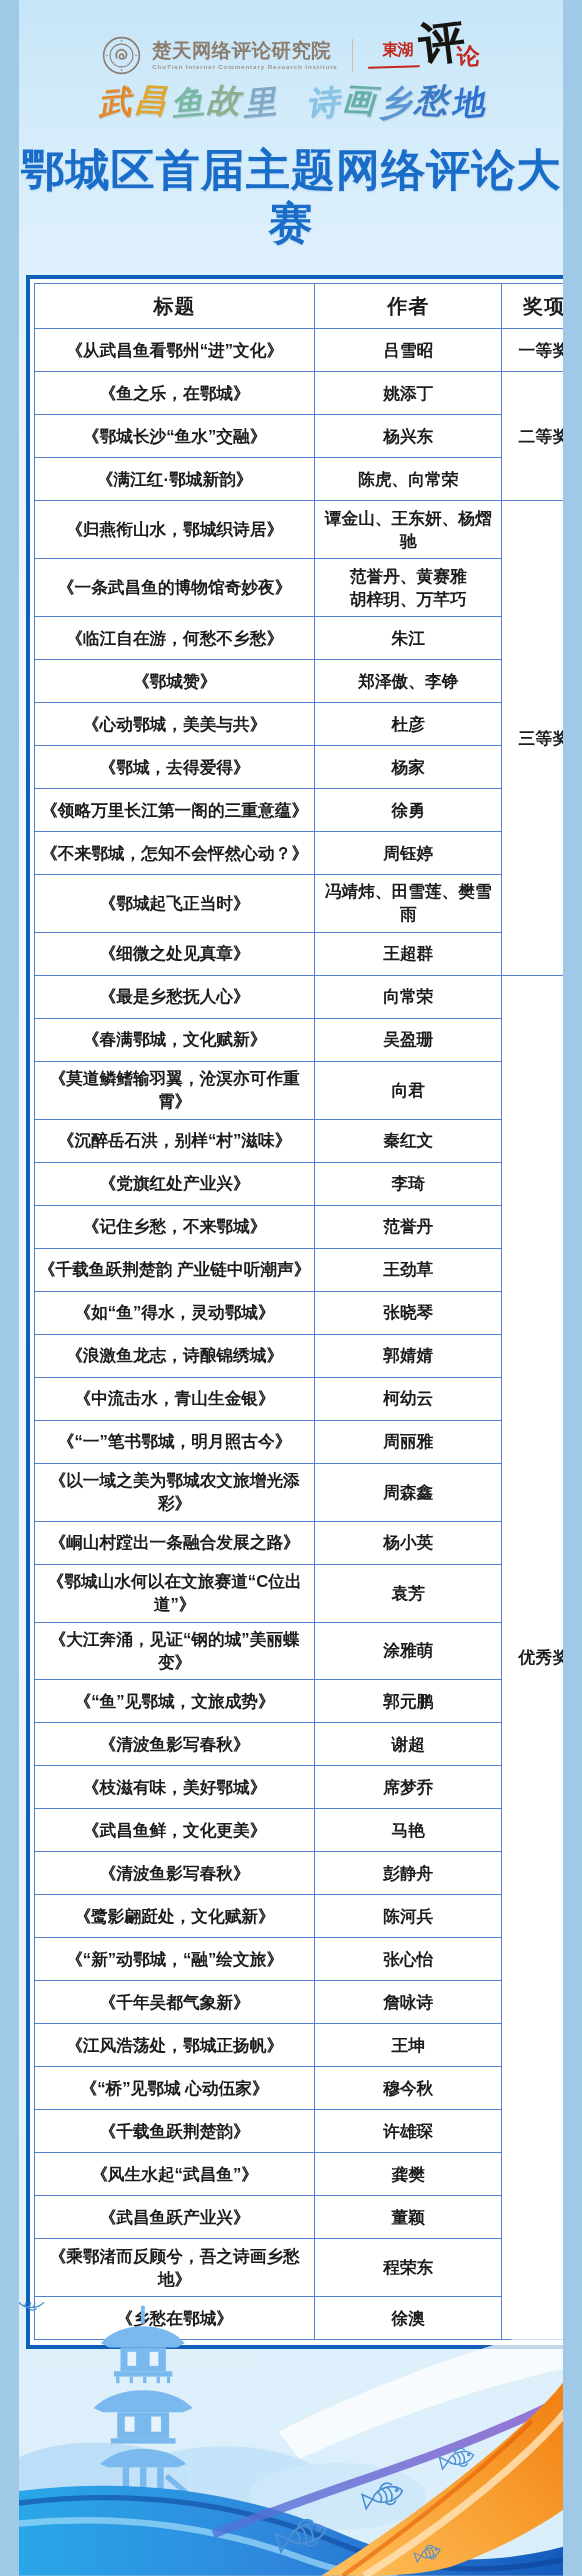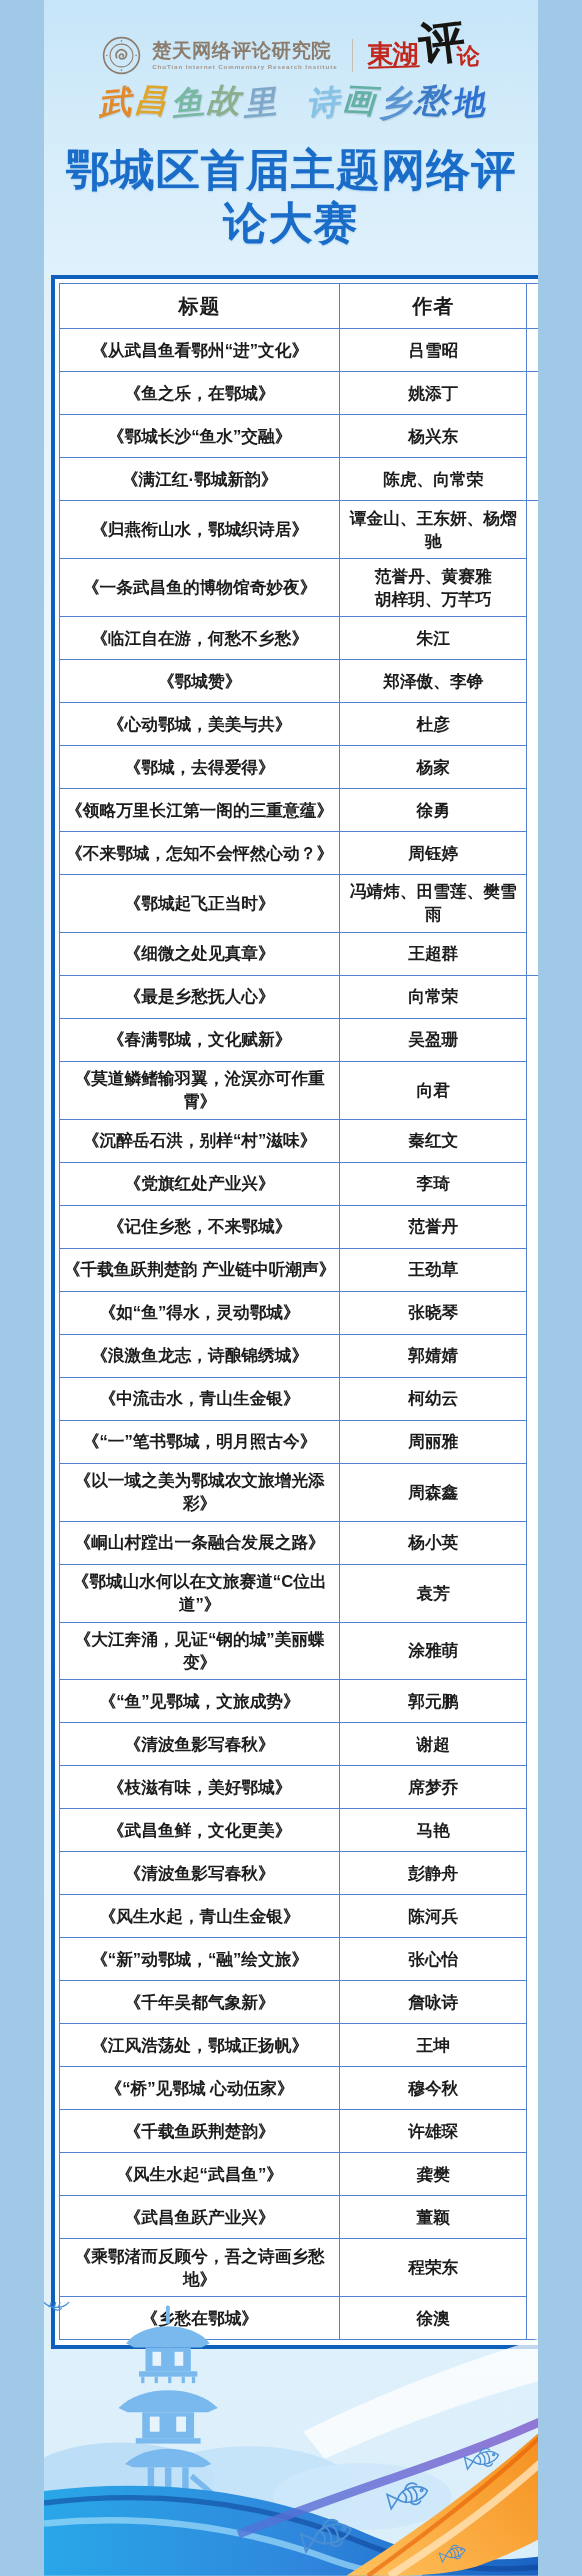--- a/index.html
+++ b/index.html
@@ -1,40 +1,40 @@
 <!DOCTYPE html>
 <html style="font-size:8.6px"><head>
 <meta charset="utf-8">
 <style>
   html,body{margin:0;padding:0;}
   body{background:#9fc9e6;font-family:"Liberation Sans","DejaVu Sans",sans-serif;}
   .page{
-    position:relative;width:494px;height:2576px;margin:0 auto;overflow:hidden;
+    position:relative;width:544px;height:2576px;margin:0 auto;overflow:hidden;
     background:linear-gradient(180deg,#c6e5f8 0%,#d4ecfa 5%,#e2f2fc 12%,#edf7fd 28%,#eaf6fc 60%,#e2f2fb 85%,#d9eefa 100%);
   }
   
   .logo-row{
     position:absolute;top:28px;left:0;width:100%;
     display:flex;align-items:center;justify-content:center;gap:10.8px;
   }
   .seal{flex:0 0 auto;width:39px;height:39px;}
   .inst{display:flex;flex-direction:column;align-items:flex-start;}
   .inst-cn{
     font-family:"Liberation Serif","DejaVu Serif",serif;
     font-size:19.4px;font-weight:700;color:#8c7c6d;letter-spacing:0.5px;line-height:1.1;
   }
   .inst-en{
     font-size:6.2px;color:#a3958a;letter-spacing:0.9px;margin-top:2.2px;font-weight:700;
   }
   .logo-divider{width:1.1px;height:33px;background:#c9bdb1;margin:0 3.2px;}
   .donghu{position:relative;width:113px;height:54px;flex:0 0 auto;}
   .dh-red{
-    position:absolute;left:1px;top:14px;
-    font-family:"Liberation Serif","DejaVu Serif",serif;
-    font-size:26px;font-weight:900;color:#c1271c;letter-spacing:-1.1px;line-height:1;
+    position:absolute;left:16px;top:14px;
+    font-family:"Liberation Serif","DejaVu Serif",serif;
+    font-size:16px;font-weight:900;color:#c1271c;letter-spacing:-1.1px;line-height:1;
   }
   .dh-underline{position:absolute;left:1.1px;top:38px;width:52px;height:2.2px;background:#c1271c;border-radius:1.1px;transform:rotate(-2deg);}
   .dh-ping{
     position:absolute;left:52px;top:-7.6px;
     font-family:"Liberation Serif","DejaVu Serif",serif;
     font-size:46px;font-weight:900;color:#171512;line-height:1;transform:rotate(-7deg);
   }
   .dh-lun{
     position:absolute;left:90px;top:17.3px;
     font-family:"Liberation Serif","DejaVu Serif",serif;
@@ -285,21 +285,21 @@
           </tr>
           <tr>
             <td class="title-cell">《武昌鱼鲜，文化更美》</td>
             <td class="author-cell">马艳</td>
           </tr>
           <tr>
             <td class="title-cell">《清波鱼影写春秋》</td>
             <td class="author-cell">彭静舟</td>
           </tr>
           <tr>
-            <td class="title-cell">《风生水起，青山生金银》</td>
+            <td class="title-cell">《鹭影翩跹处，文化赋新》</td>
             <td class="author-cell">陈河兵</td>
           </tr>
           <tr>
             <td class="title-cell">《“新”动鄂城，“融”绘文旅》</td>
             <td class="author-cell">张心怡</td>
           </tr>
           <tr>
             <td class="title-cell">《千年吴都气象新》</td>
             <td class="author-cell">詹咏诗</td>
           </tr>

